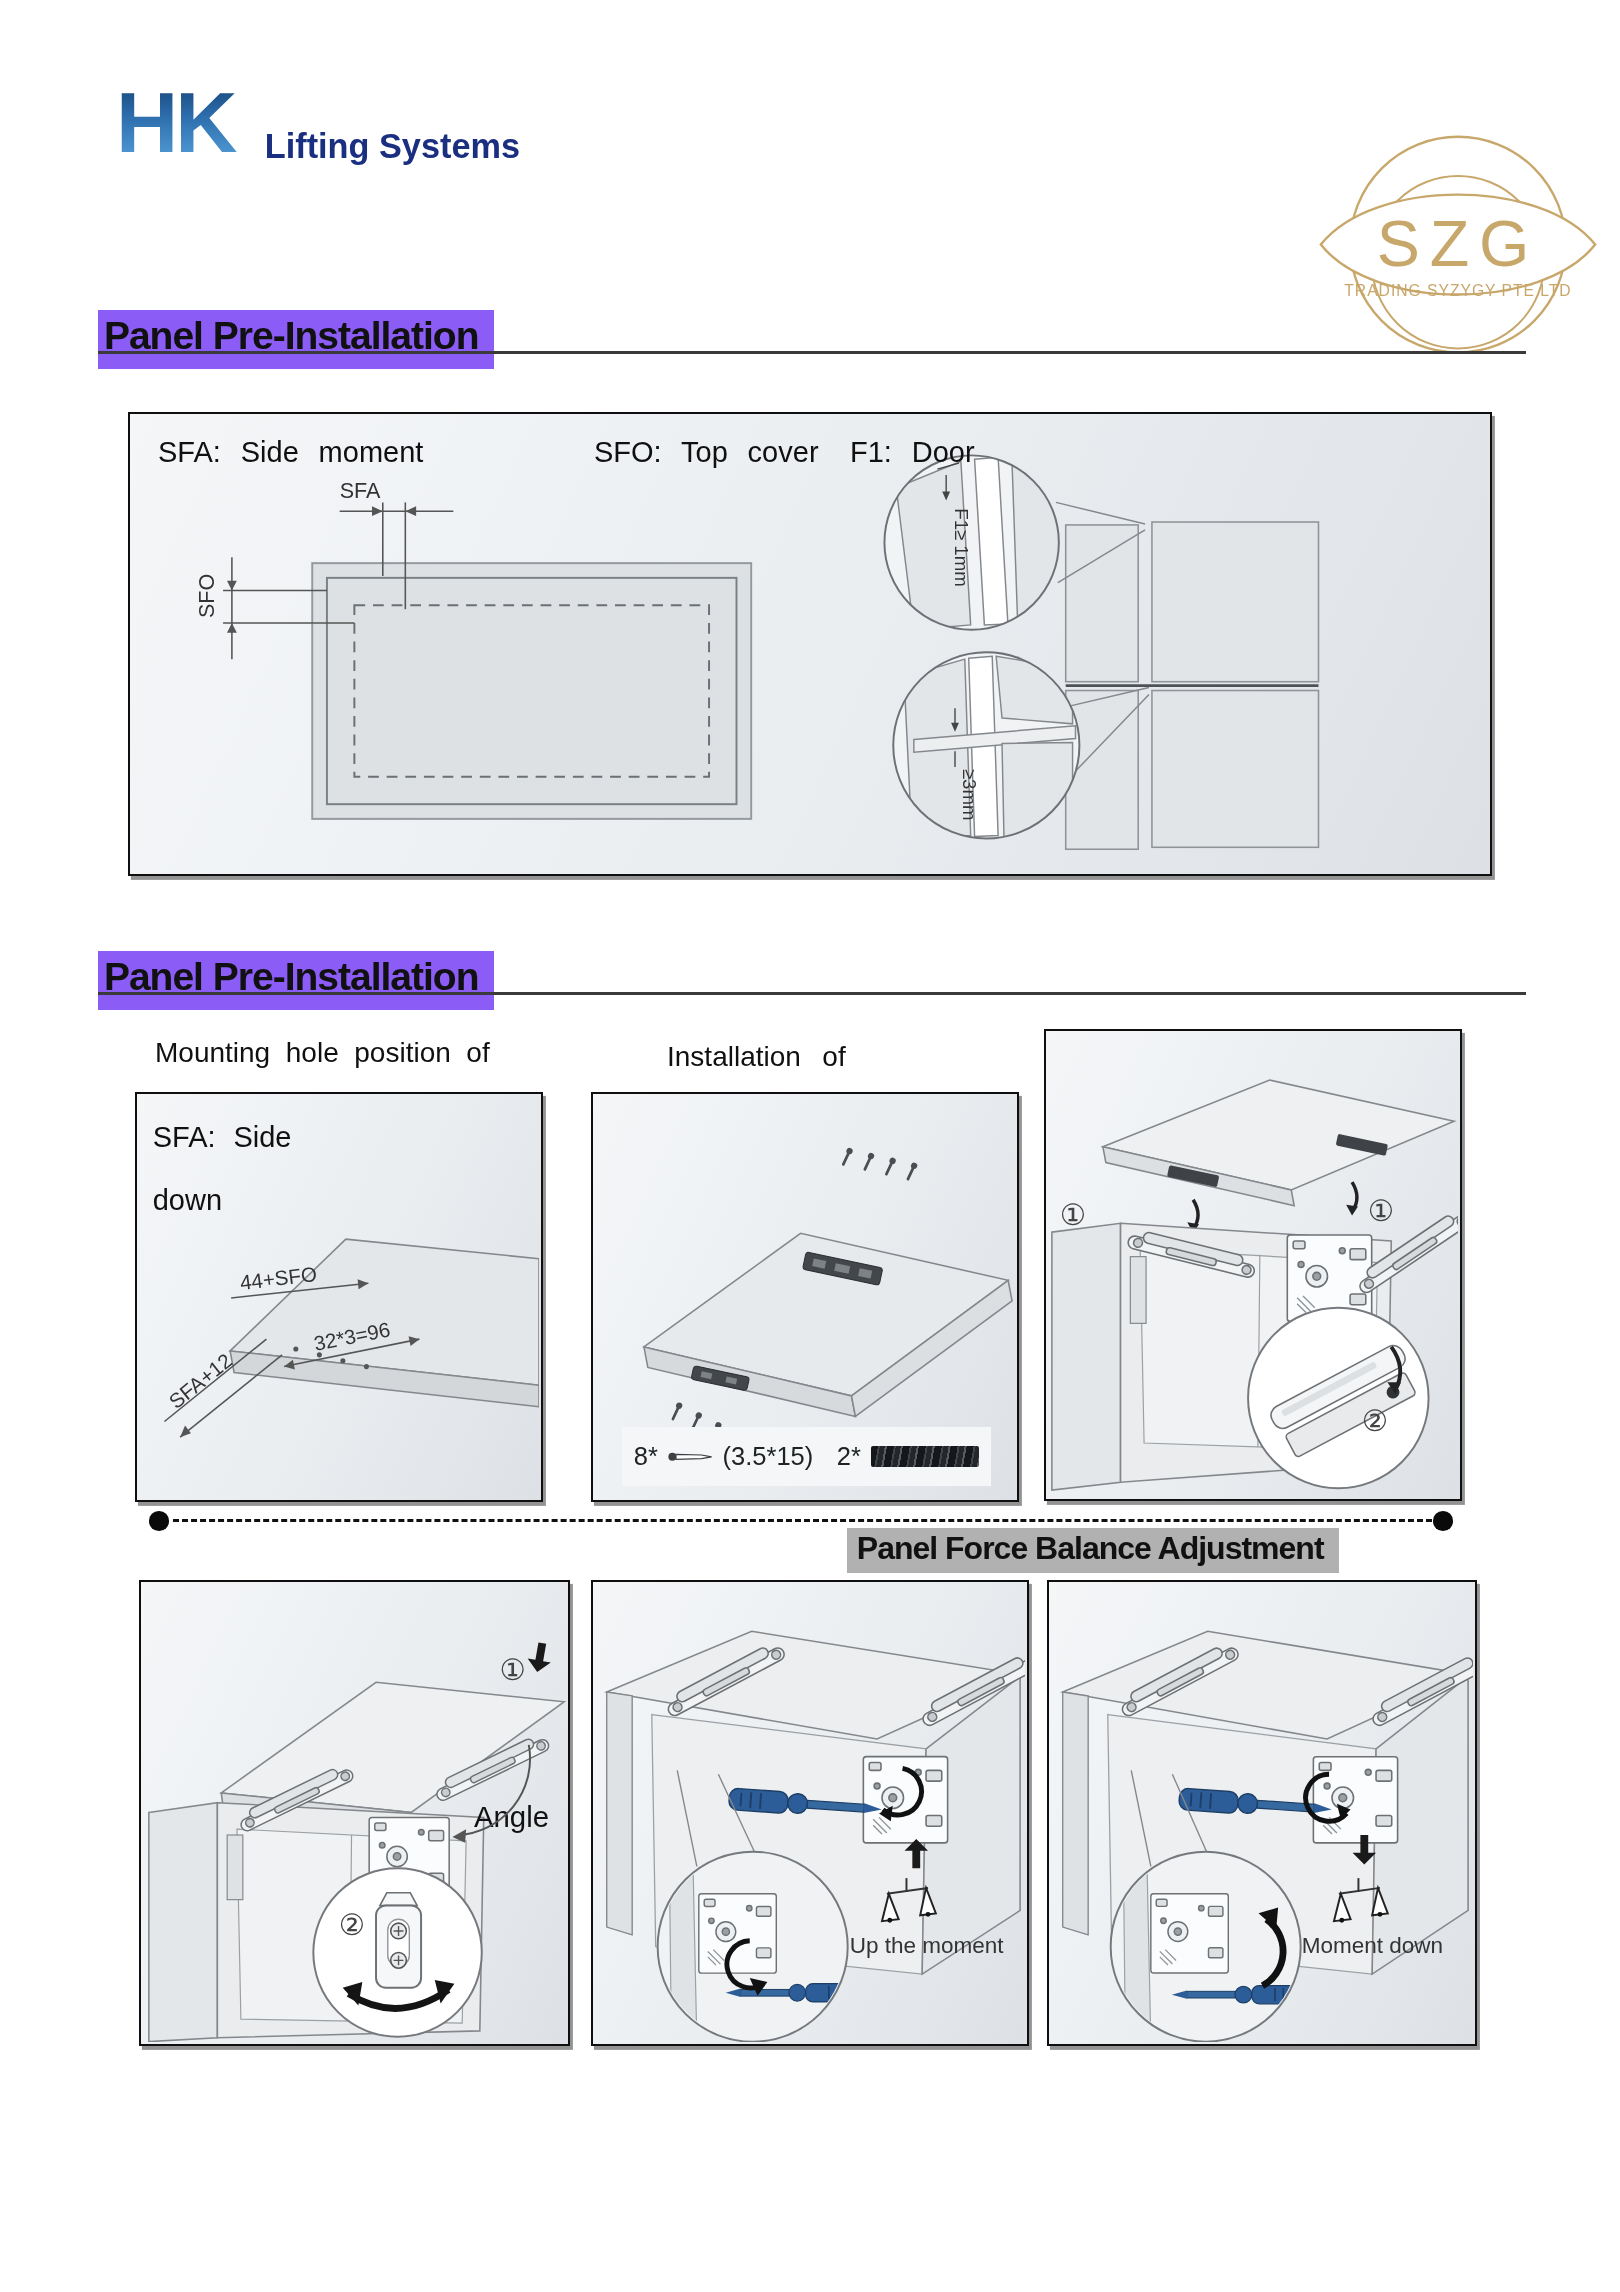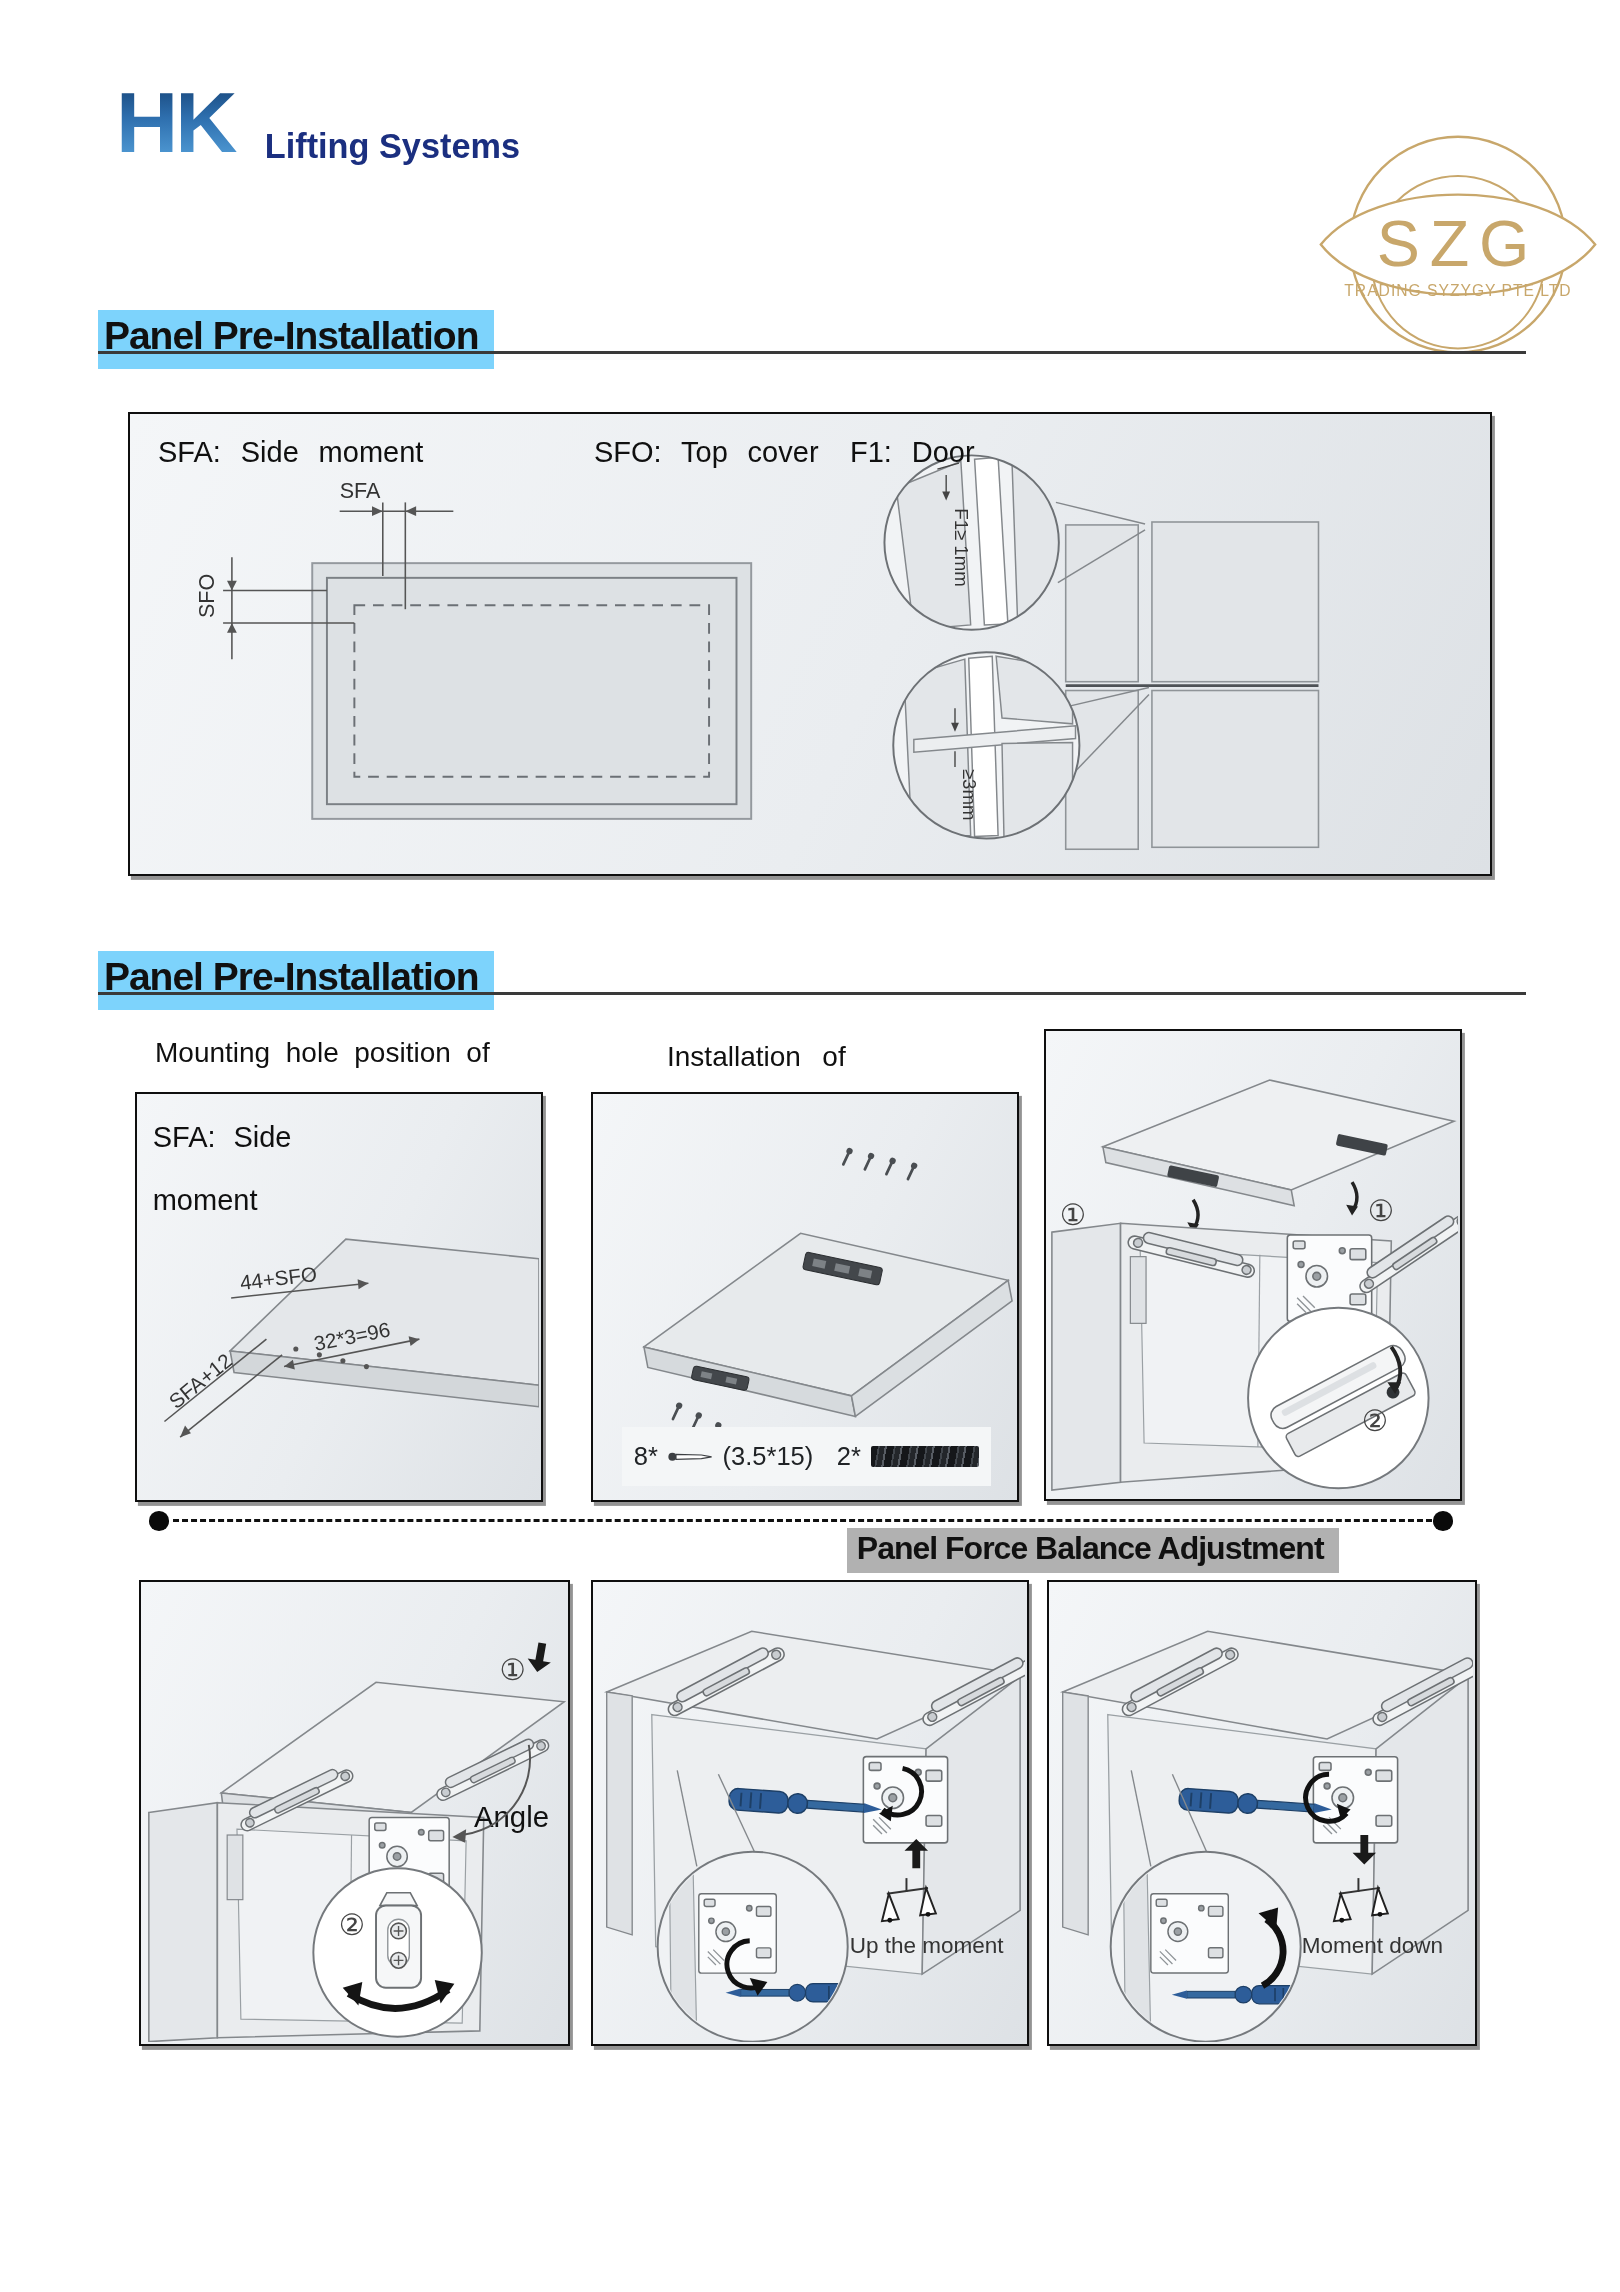--- a/index.html
+++ b/index.html
@@ -1,20 +1,20 @@
 <!DOCTYPE html>
 <html><head>
 <meta charset="utf-8">
 <style>
   html,body{margin:0;padding:0;background:#888;}
   .page{position:relative;width:1620px;height:2293px;background:#ffffff;
         font-family:"Liberation Sans",sans-serif;color:#111;overflow:hidden;}
   .abs{position:absolute;}
   
-  .hl-yellow{display:inline-block;background:#7dd3fc;font-weight:bold;font-size:39px;
+  .hl-yellow{display:inline-block;background:#8b5cf6;font-weight:bold;font-size:39px;
              letter-spacing:-1px;padding:5.9px 15.7px 13.7px 5.9px;line-height:1;z-index:2;}
   .rule{height:0;border-top:3.9px solid #3a3a3a;z-index:3;}
   .hl-gray{display:inline-block;background:#b1b1b1;font-weight:bold;font-size:32px;
            letter-spacing:-1px;padding:3.9px 15.7px 8.8px 9.8px;line-height:1;}
   
   .dbox{position:absolute;border:2.9px solid #0f0f0f;
         background:linear-gradient(115deg,#f4f6f8 0%,#eaedf0 55%,#dde1e5 100%);
         box-shadow:2.9px 3.9px 0 rgba(40,40,40,.5);box-sizing:border-box;}
   .legend{position:absolute;top:21.6px;font-size:29px;color:#101010;word-spacing:11.8px;white-space:nowrap;}
   .coltitle{position:absolute;font-size:28px;color:#101010;word-spacing:7.8px;white-space:nowrap;}
@@ -176,21 +176,21 @@
   </div>
 
   <div class="abs rule" style="left:98px;top:992px;width:1428px;"></div>
   <div class="abs hl-yellow" style="left:98px;top:951px;">Panel Pre-Installation</div>
 
   <div class="abs coltitle" style="left:155px;top:1037px;">Mounting hole position of</div>
   <div class="abs coltitle" style="left:667px;top:1041px;word-spacing:13.7px;">Installation of</div>
 
   <div class="dbox" style="left:135px;top:1092px;width:408px;height:410px;">
     <span class="boxtext" style="left:15.7px;top:27.4px;">SFA: Side</span>
-    <span class="boxtext" style="left:15.7px;top:90px;">moment</span>
+    <span class="boxtext" style="left:15.7px;top:90px;">down</span>
     <svg width="402" height="404" viewBox="0 0 410 412">
       <polygon points="95,262 213,148 410,168 410,297" fill="#e4e7ea" stroke="#84888c" stroke-width="1.6"></polygon>
       <polygon points="95,262 410,297 410,319 99,284" fill="#d3d7da" stroke="#84888c" stroke-width="1.6"></polygon>
       <circle cx="162" cy="260" r="2.6" fill="#555"></circle>
         <circle cx="186" cy="266" r="2.6" fill="#555"></circle>
       <circle cx="210" cy="272" r="2.6" fill="#555"></circle>
         <circle cx="234" cy="278" r="2.6" fill="#555"></circle>
       <line x1="96" y1="208" x2="236" y2="193" stroke="#555" stroke-width="1.6"></line>
       <polygon points="236,193 225,189 226,199" fill="#555"></polygon>
       <text x="106" y="200" font-size="21" fill="#333" transform="rotate(-7 106 200)">44+SFO</text>

